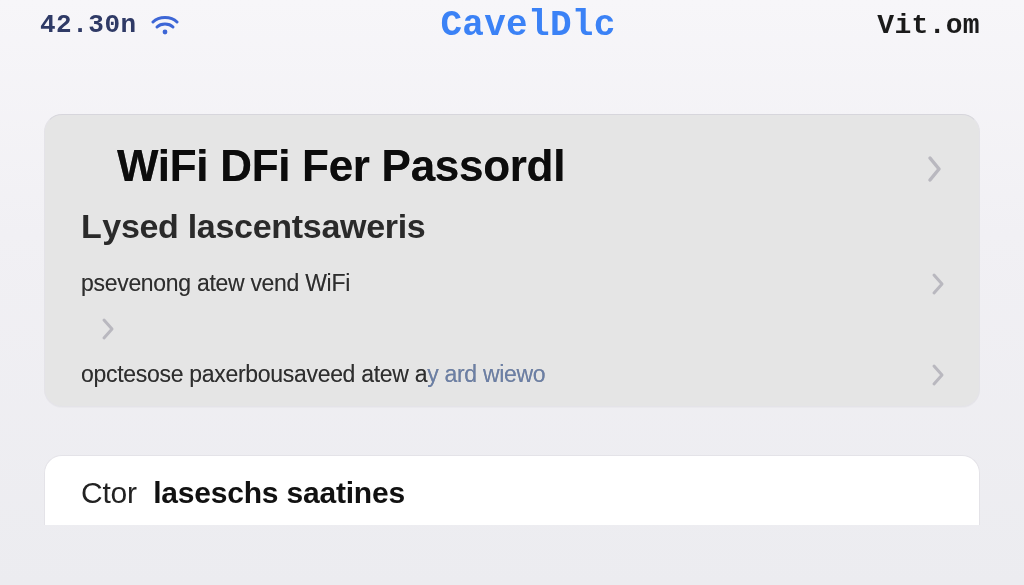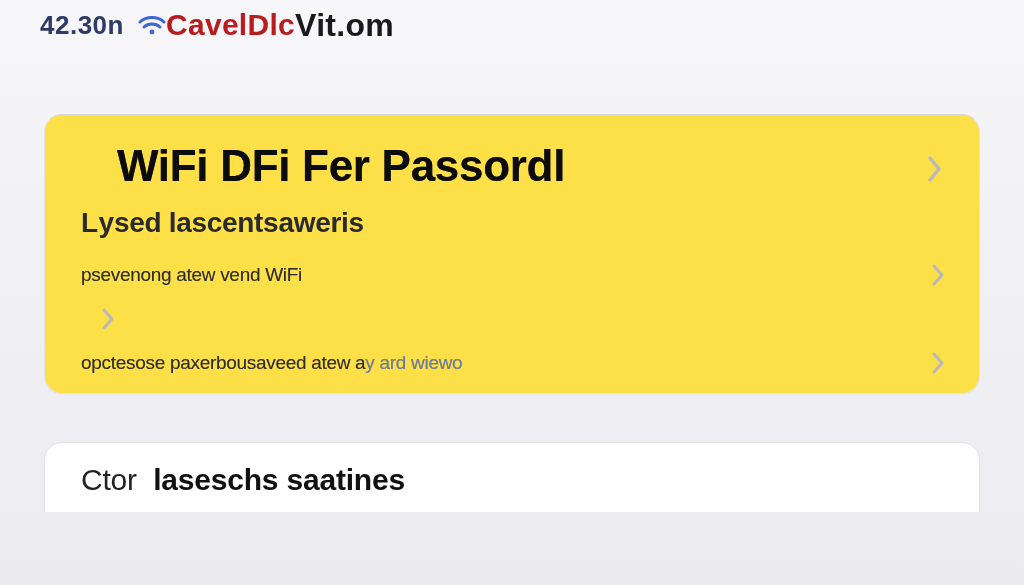--- a/index.html
+++ b/index.html
@@ -9,87 +9,88 @@
     background: linear-gradient(180deg, #f7f6f9 0%, #f1f0f4 40%, #ececf0 100%);
     color: #111;
     overflow: hidden;
     -webkit-font-smoothing: antialiased;
   }
 
   
   .statusbar {
     display: flex;
     align-items: center;
-    justify-content: flex-start;
+    justify-content: space-between;
     padding: 6px 44px 0 40px;
     height: 44px;
+    font-family: Liberation Mono, monospace;
   }
   .sb-left {
     display: flex;
     align-items: center;
     gap: 10px;
     color: #2f3a66;
     font-weight: 600;
     font-size: 26px;
     letter-spacing: 0.5px;
   }
   .sb-title {
-    font-size: 30px;
-    font-weight: 600;
-    color: #b91c1c;
+    font-size: 36px;
+    font-weight: 600;
+    color: #3b82f6;
     letter-spacing: 0.3px;
   }
   .sb-right {
-    font-size: 32px;
+    font-size: 28px;
     font-weight: 600;
     color: #1a1a1a;
     letter-spacing: 0.3px;
   }
   .wifi-icon {
     display: inline-block;
     margin-left: 4px;
   }
   .wifi-icon svg { display: block; }
 
   
   .card {
     margin: 70px 44px 0 44px;
-    background: #fde047;
+    background: #e5e5e5;
     border: 1px solid #e4e3e8;
     border-top: 1px solid #d7d6dc;
     border-radius: 18px;
     padding: 26px 0 8px 0;
     box-shadow: 0 1px 0 rgba(0,0,0,0.02);
   }
 
   .card h1 {
     font-size: 44px;
     font-weight: 700;
     letter-spacing: -0.3px;
     padding: 0 36px 6px 36px;
     color: #0c0c0c;
     text-shadow: 0 0 0.4px rgba(0,0,0,0.6);
   }
 
   .section-label {
     padding: 10px 36px 14px 36px;
-    font-size: 28px;
+    font-size: 34px;
     font-weight: 600;
     color: #2a2a2a;
     letter-spacing: -0.3px;
   }
   .section-label .caps { font-variant: small-caps; letter-spacing: 0.5px; }
 
   .row {
     position: relative;
     display: flex;
     align-items: center;
     justify-content: space-between;
     padding: 10px 34px 10px 36px;
-    font-size: 19px;
+    font-size: 23px;
     color: #2e2e2e;
     letter-spacing: -0.3px;
     cursor: pointer;
   }
   .row .txt {
     white-space: nowrap;
     overflow: hidden;
     text-overflow: clip;
     max-width: 850px;
     text-shadow: 0 0 0.3px rgba(0,0,0,0.35);

